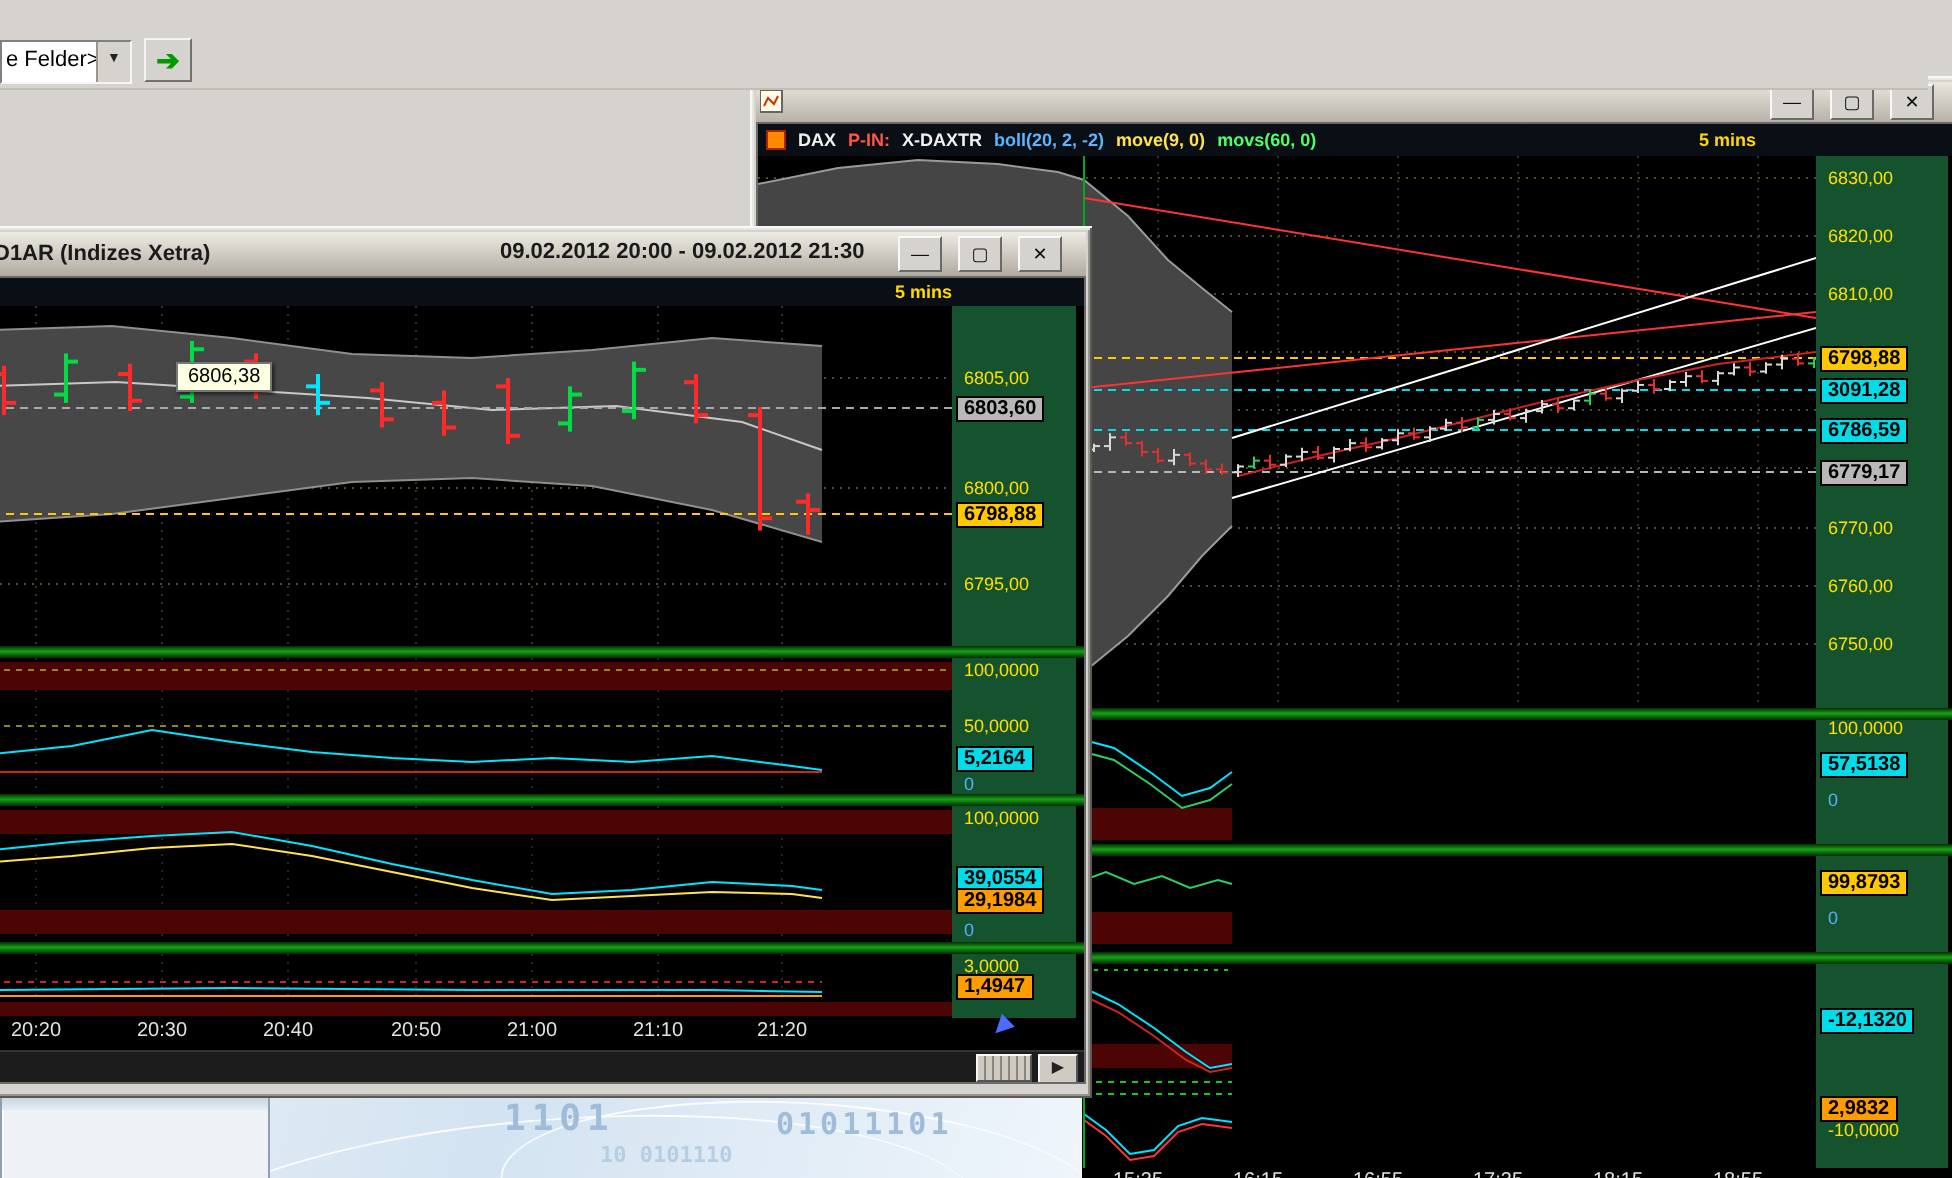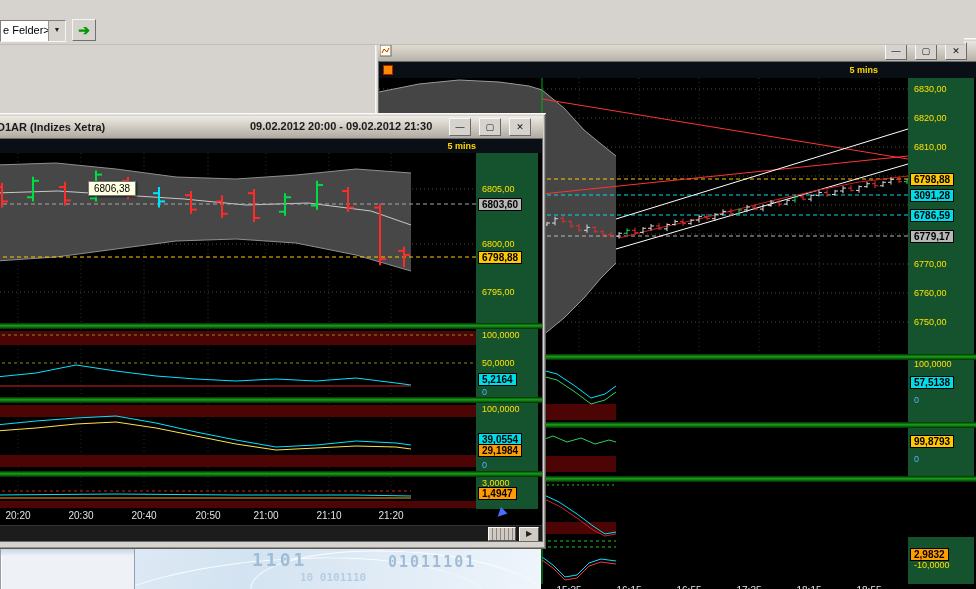--- a/index.html
+++ b/index.html
@@ -97,20 +97,28 @@
     </span>
     <span class="wbtns">
       <button class="tbtn"><span>—</span></button>
       <button class="tbtn"><span>▢</span></button>
       <button class="tbtn"><span>✕</span></button>
     </span>
   </div>
   <div class="client" style="height:534px;">
     <div class="legend" style="height:16px;">
       <span class="legend-icon"></span>
+      <span id="back-legend-items">
+          <span style="color:#f0f0f0">DAX</span>
+          <span style="color:#ff5544">P-IN:</span>
+          <span style="color:#f0f0f0">X-DAXTR</span>
+          <span style="color:#58b6ff">boll(20, 2, -2)</span>
+          <span style="color:#ffe34d">move(9, 0)</span>
+          <span style="color:#4dff6e">movs(60, 0)</span>
+        </span>
       <span class="interval" style="right:100px;">5 mins</span>
     </div>
     <div id="back-stack">
         <div class="crow" style="height:276px">
           <svg width="529" height="276" class="csvg">
             <polyline points="0,11 529,11" fill="none" stroke="#4d4d28" stroke-width="1" stroke-dasharray="1,3"></polyline>
             <polyline points="0,40 529,40" fill="none" stroke="#4d4d28" stroke-width="1" stroke-dasharray="1,3"></polyline>
             <polyline points="0,69 529,69" fill="none" stroke="#4d4d28" stroke-width="1" stroke-dasharray="1,3"></polyline>
             <polyline points="0,98 529,98" fill="none" stroke="#4d4d28" stroke-width="1" stroke-dasharray="1,3"></polyline>
             <polyline points="0,127 529,127" fill="none" stroke="#4d4d28" stroke-width="1" stroke-dasharray="1,3"></polyline>
@@ -317,20 +325,23 @@
         </div>
         <div class="splitter"></div>
         <div class="crow" style="height:55px">
           <svg width="529" height="55" class="csvg">
             <rect x="163" y="40" width="74" height="12" fill="#4d0404"></rect>
             <polyline points="163,12 180,20 198,32 214,44 226,52 237,50" fill="none" stroke="#00e5ff" stroke-width="1"></polyline>
             <polyline points="163,16 180,24 198,36 214,48 226,54 237,52" fill="none" stroke="#d22222" stroke-width="1"></polyline>
             <polyline points="163,3 237,3" fill="none" stroke="#19c819" stroke-width="1" stroke-dasharray="2,3"></polyline>
             <polyline points="163,0 163,55" fill="none" stroke="#00aa22" stroke-width="1"></polyline>
           </svg>
+          <div class="axcol" style="width:66px">
+            <div class="ax-badge cyan" style="top:22px">-12,1320</div>
+          </div>
         </div>
         <div class="crow" style="height:14px">
           <svg width="529" height="14" class="csvg">
             <polyline points="163,4 237,4" fill="none" stroke="#19c819" stroke-width="1" stroke-dasharray="3,3"></polyline>
             <polyline points="163,10 237,10" fill="none" stroke="#19c819" stroke-width="1" stroke-dasharray="3,3"></polyline>
             <polyline points="163,0 163,14" fill="none" stroke="#00aa22" stroke-width="1"></polyline>
           </svg>
           <div class="axcol" style="width:66px"></div>
         </div>
         <div class="crow" style="height:33px">

